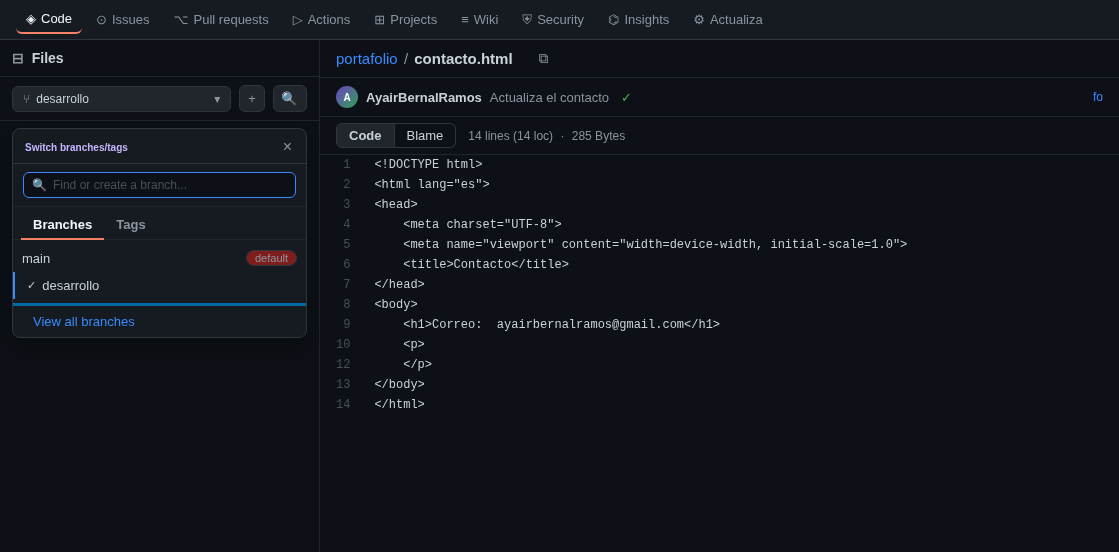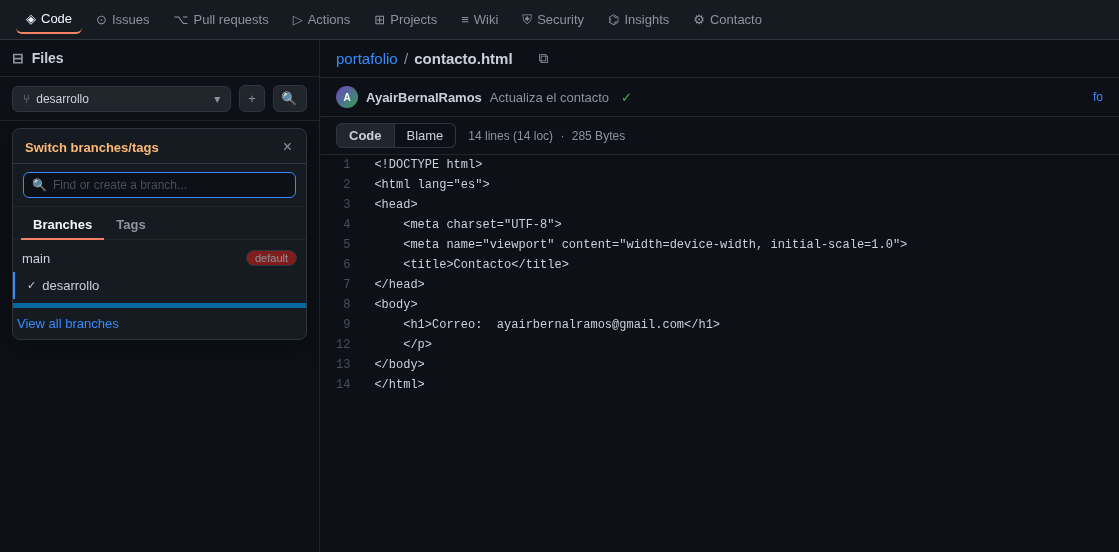--- a/index.html
+++ b/index.html
@@ -119,23 +119,23 @@
     }
 
     .dropdown-header {
       display: flex;
       align-items: center;
       justify-content: space-between;
       padding: 10px 12px 8px;
       border-bottom: 1px solid #30363d;
     }
     .dropdown-title {
-      font-size: 13px;
+      font-size: 10px;
       font-weight: 600;
-      color: #fdba74;
+      color: #c4b5fd;
     }
     .close-btn {
       background: none;
       border: none;
       color: #8b949e;
       cursor: pointer;
       font-size: 16px;
       line-height: 1;
       padding: 0 2px;
     }
@@ -201,25 +201,25 @@
     .default-badge {
       background: #7f1d1d;
       border: 1px solid #30363d;
       color: #8b949e;
       border-radius: 12px;
       padding: 1px 8px;
       font-size: 11px;
     }
 
     .view-all-link {
-      padding: 8px 4px;
+      padding: 8px 20px;
       color: #388bfd;
       font-size: 13px;
       cursor: pointer;
-      border-top: 5px solid #0369a1;
+      border-top: 3px solid #0369a1;
     }
 
     
     .code-area {
       flex: 1;
       overflow: hidden;
       display: flex;
       flex-direction: column;
     }
 
@@ -351,21 +351,21 @@
   <div class="nav-item">
     <span>⛨</span>
     <span>Security</span>
   </div>
   <div class="nav-item">
     <span>⌬</span>
     <span>Insights</span>
   </div>
   <div class="nav-item">
     <span>⚙</span>
-    <span>Contacto</span>
+    <span>Actualiza</span>
   </div>
 </nav>
 
 <div class="main-layout">
 
   <div class="sidebar">
     <div class="sidebar-header">
       <div class="sidebar-title">
         <span class="sidebar-title-icon">⊟</span>
         <span>Files</span>
@@ -481,20 +481,24 @@
             </tr>
             <tr>
               <td class="line-num">8</td>
               <td class="line-code">&lt;body&gt;</td>
             </tr>
             <tr>
               <td class="line-num">9</td>
               <td class="line-code">    &lt;h1&gt;Correo:  ayairbernalramos@gmail.com&lt;/h1&gt;</td>
             </tr>
             <tr>
+              <td class="line-num">10</td>
+              <td class="line-code">    &lt;p&gt;</td>
+            </tr>
+            <tr>
               <td class="line-num">12</td>
               <td class="line-code">    &lt;/p&gt;</td>
             </tr>
             <tr>
               <td class="line-num">13</td>
               <td class="line-code">&lt;/body&gt;</td>
             </tr>
             <tr>
               <td class="line-num">14</td>
               <td class="line-code">&lt;/html&gt;</td>

